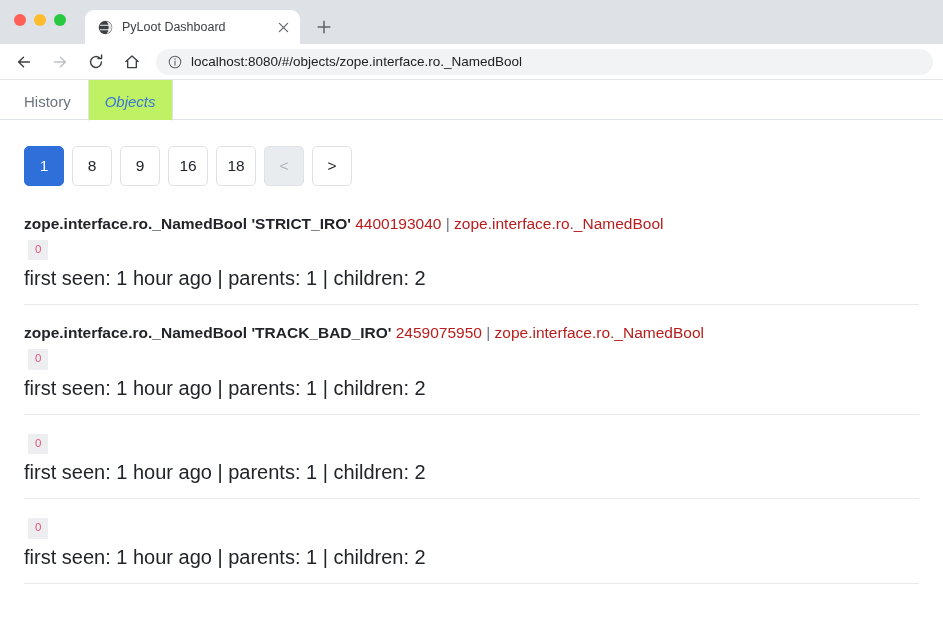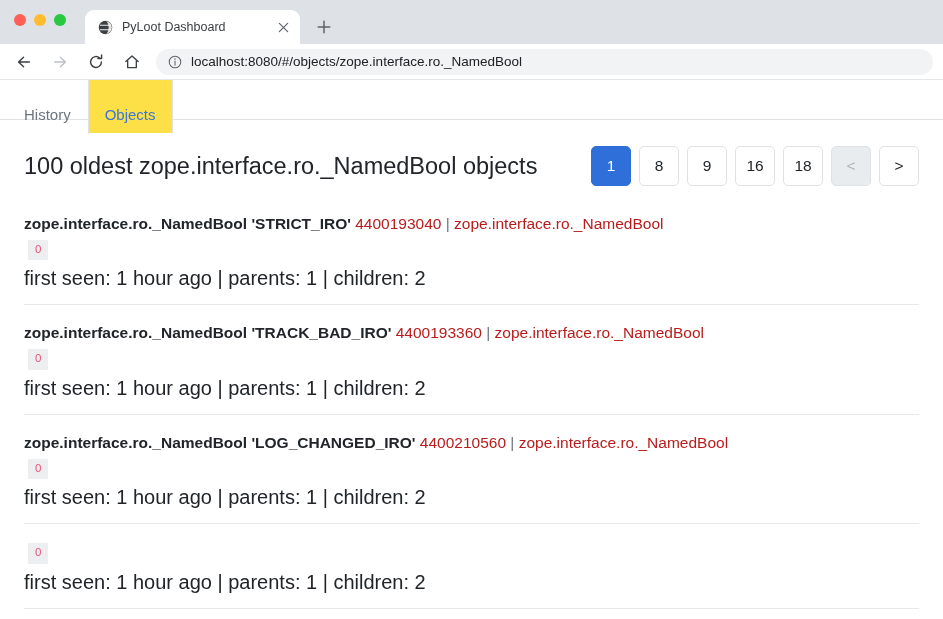--- a/index.html
+++ b/index.html
@@ -121,27 +121,28 @@
   }
   .nav-tab {
     font-size: 15px;
     line-height: 1;
     padding: 28px 16px 11px;
     color: #6c757d;
     border: 1px solid transparent;
     border-radius: 4px 4px 0 0;
     background: transparent;
     position: relative;
-    top: 15px;
+    top: 2px;
     white-space: nowrap;
   }
   .nav-tab.active {
     color: #3b75d6;
-    background: #fde047;
+    background: #bef264;
     border-color: #dee2e6 #dee2e6 #ffffff;
+    font-style: italic;
   }
 
   .container {
     padding: 26px 24px 0 24px;
   }
 
   .head-row {
     display: flex;
     align-items: center;
     justify-content: space-between;
@@ -287,21 +288,20 @@
   <div class="page">
 
     <div class="nav-tabs">
       <div class="nav-tab">History</div>
       <div class="nav-tab active">Objects</div>
     </div>
 
     <div class="container">
 
       <div class="head-row">
-        <h1 class="page-title">100 oldest zope.interface.ro._NamedBool objects</h1>
 
         <div class="pagination">
           <div class="page-btn active">1</div>
           <div class="page-btn">8</div>
           <div class="page-btn">9</div>
           <div class="page-btn">16</div>
           <div class="page-btn">18</div>
           <div class="page-btn disabled">&lt;</div>
           <div class="page-btn">&gt;</div>
         </div>
@@ -320,47 +320,40 @@
           <div class="badge-row">
             <span class="badge">0</span>
           </div>
           <div class="obj-meta">first seen: 1 hour ago | parents: 1 | children: 2</div>
         </div>
 
         <div class="obj-item">
           <div class="obj-title">
             <span class="strong">zope.interface.ro._NamedBool</span>
             <span class="strong">'TRACK_BAD_IRO'</span>
-            <a class="obj-link" href="#">4400193360</a>
-            <span class="obj-sep">|</span>
-            <a class="obj-link" href="#">zope.interface.ro._NamedBool</a>
-          </div>
-          <div class="badge-row">
-            <span class="badge">0</span>
-          </div>
-          <div class="obj-meta">first seen: 1 hour ago | parents: 1 | children: 2</div>
-        </div>
-
-        <div class="obj-item">
-          <div class="obj-title">
-            <span class="strong">zope.interface.ro._NamedBool</span>
-            <span class="strong">'LOG_CHANGED_IRO'</span>
-            <a class="obj-link" href="#">4400210560</a>
+            <a class="obj-link" href="#">2459075950</a>
             <span class="obj-sep">|</span>
             <a class="obj-link" href="#">zope.interface.ro._NamedBool</a>
           </div>
           <div class="badge-row">
             <span class="badge">0</span>
           </div>
           <div class="obj-meta">first seen: 1 hour ago | parents: 1 | children: 2</div>
         </div>
 
         <div class="obj-item">
           <div class="badge-row">
             <span class="badge">0</span>
           </div>
           <div class="obj-meta">first seen: 1 hour ago | parents: 1 | children: 2</div>
         </div>
 
+        <div class="obj-item">
+          <div class="badge-row">
+            <span class="badge">0</span>
+          </div>
+          <div class="obj-meta">first seen: 1 hour ago | parents: 1 | children: 2</div>
+        </div>
+
       </div>
     </div>
   </div>
 </div>
 
 </body></html>

